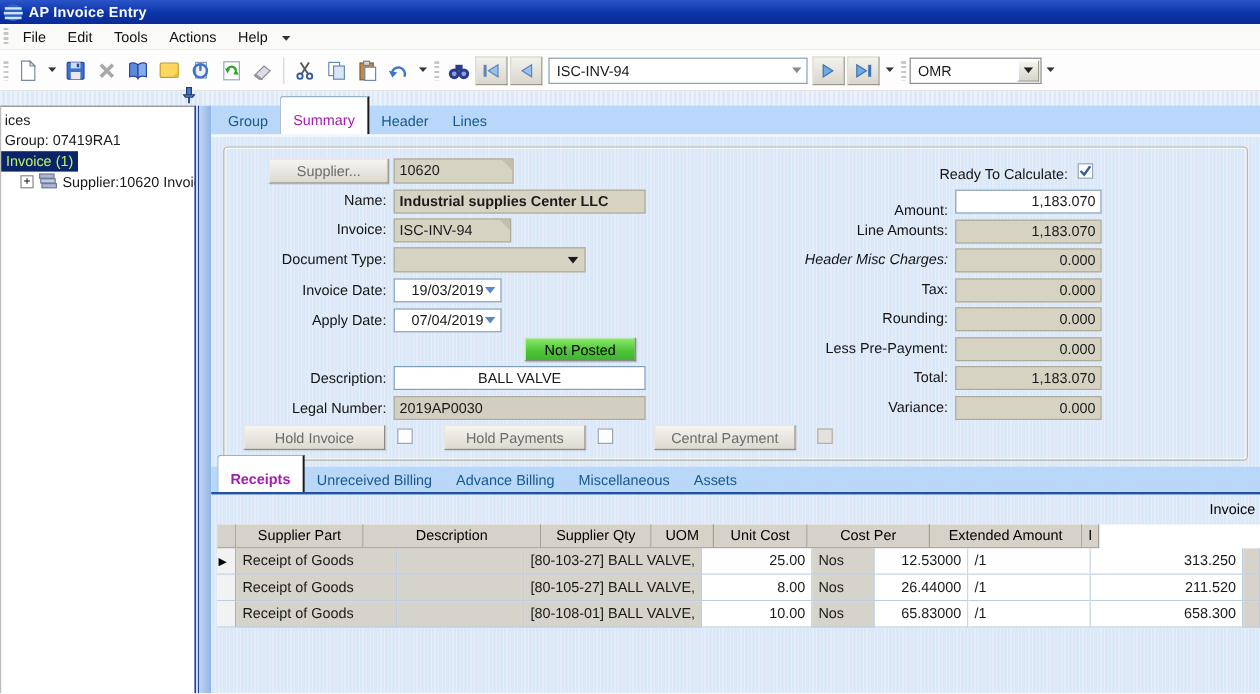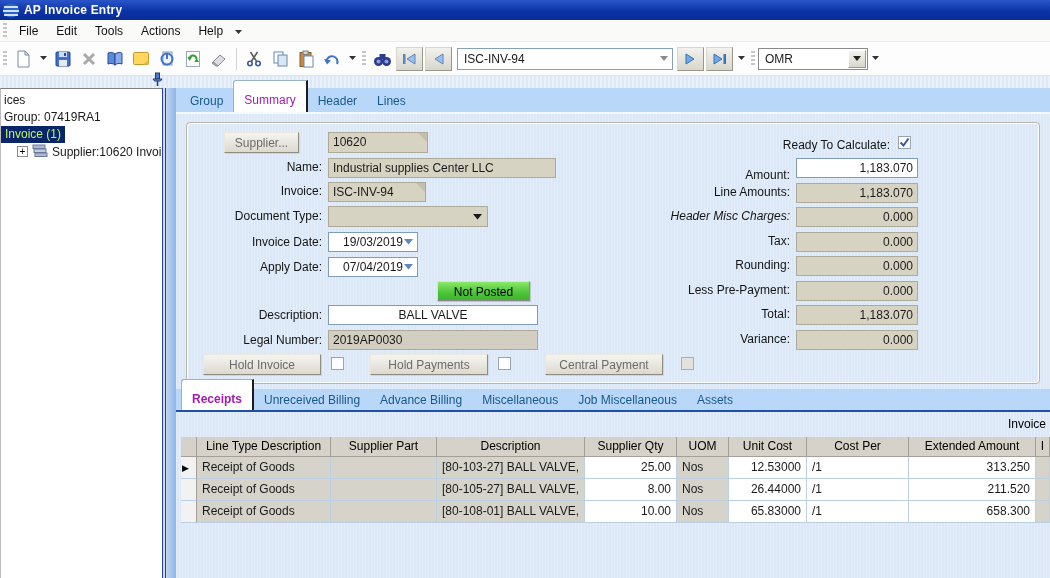--- a/index.html
+++ b/index.html
@@ -373,25 +373,25 @@
   <div class="tabstrip" style="left:176px; top:88px; width:874px;">
     <span class="tab" style="margin-left:4px;">Group</span>
     <span class="tab active">Summary</span>
     <span class="tab">Header</span>
     <span class="tab">Lines</span>
   </div>
   <div class="abs" style="left:176px; top:112px; width:874px; height:2px; background:#f4f8fc;"></div>
 
   <div class="groupbox"></div>
 
-  <div class="win-btn" style="left:224px; top:132px; width:75px;">Supplier...</div>
+  <div class="win-btn" style="left:224px; top:132px; width:100px;">Supplier...</div>
   <div class="ffield beige notch" style="left:328px; top:132px; width:100px; height:21px;">10620</div>
 
   <span class="flabel" style="left:150px; top:160px; width:172px;">Name:</span>
-  <div class="ffield beige" style="left:328px; top:158px; width:228px;">Industrial supplies Center LLC</div>
+  <div class="ffield beige" style="left:328px; top:158px; width:210px;font-weight:bold;">Industrial supplies Center LLC</div>
 
   <span class="flabel" style="left:150px; top:184px; width:172px;">Invoice:</span>
   <div class="ffield beige notch" style="left:328px; top:182px; width:98px;">ISC-INV-94</div>
 
   <span class="flabel" style="left:150px; top:209px; width:172px;">Document Type:</span>
   <div class="ffield beige" style="left:328px; top:206px; width:160px; height:21px;"></div>
   <span class="dd-arrow" style="left:468px; top:206px; height:21px; width:18px;">
     <svg width="9" height="6" viewBox="0 0 9 6">
         <polygon points="0,0 9,0 4.5,5.5" fill="#1a1a1a"></polygon>
       </svg>
@@ -457,31 +457,29 @@
   <div class="ffield beige num" style="left:796px; top:305px; width:122px;">1,183.070</div>
 
   <span class="flabel" style="left:550px; top:332px; width:240px;">Variance:</span>
   <div class="ffield beige num" style="left:796px; top:330px; width:122px;">0.000</div>
 
   <div class="tabstrip" style="left:176px; top:389px; width:874px; height:22px;">
     <span class="tab active" style="margin-left:5px;font-weight:bold;">Receipts</span>
     <span class="tab">Unreceived Billing</span>
     <span class="tab">Advance Billing</span>
     <span class="tab">Miscellaneous</span>
-    <span class="tab">Job Miscellaneous</span>
     <span class="tab">Assets</span>
   </div>
   <div class="strip-underline" style="left:176px; top:410px; width:874px; height:2px;"></div>
 
   <span class="invoice-grp-label">Invoice</span>
 
   <div class="grid">
     <div class="g-head">
       <div class="gc c0 sel-cell"></div>
-      <div class="gc c1">Line Type Description</div>
       <div class="gc c2">Supplier Part</div>
       <div class="gc c3">Description</div>
       <div class="gc c4">Supplier Qty</div>
       <div class="gc c5">UOM</div>
       <div class="gc c6">Unit Cost</div>
       <div class="gc c7">Cost Per</div>
       <div class="gc c8">Extended Amount</div>
       <div class="gc c9">I</div>
     </div>
 

